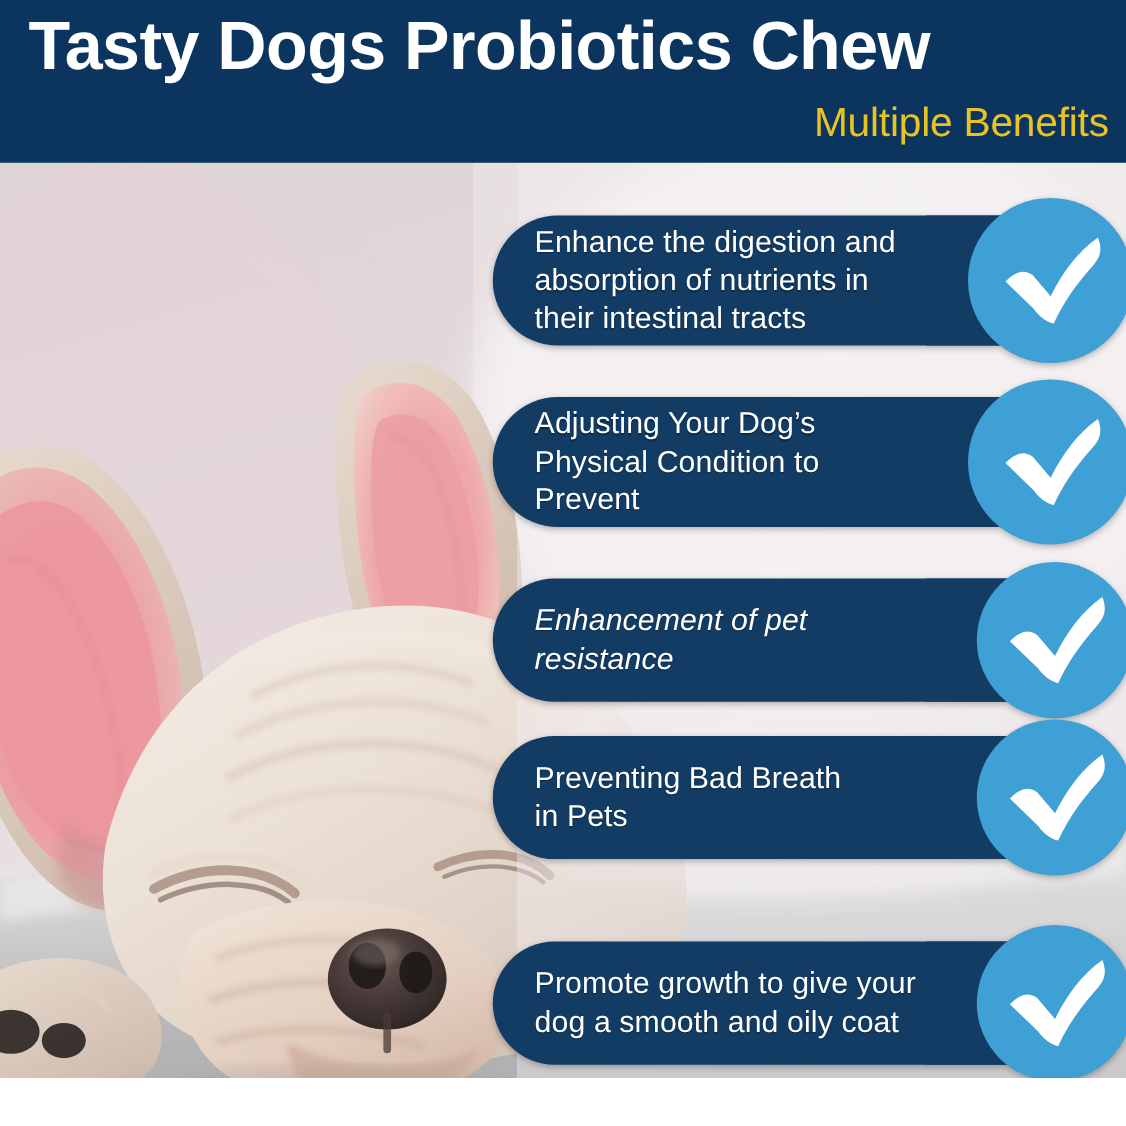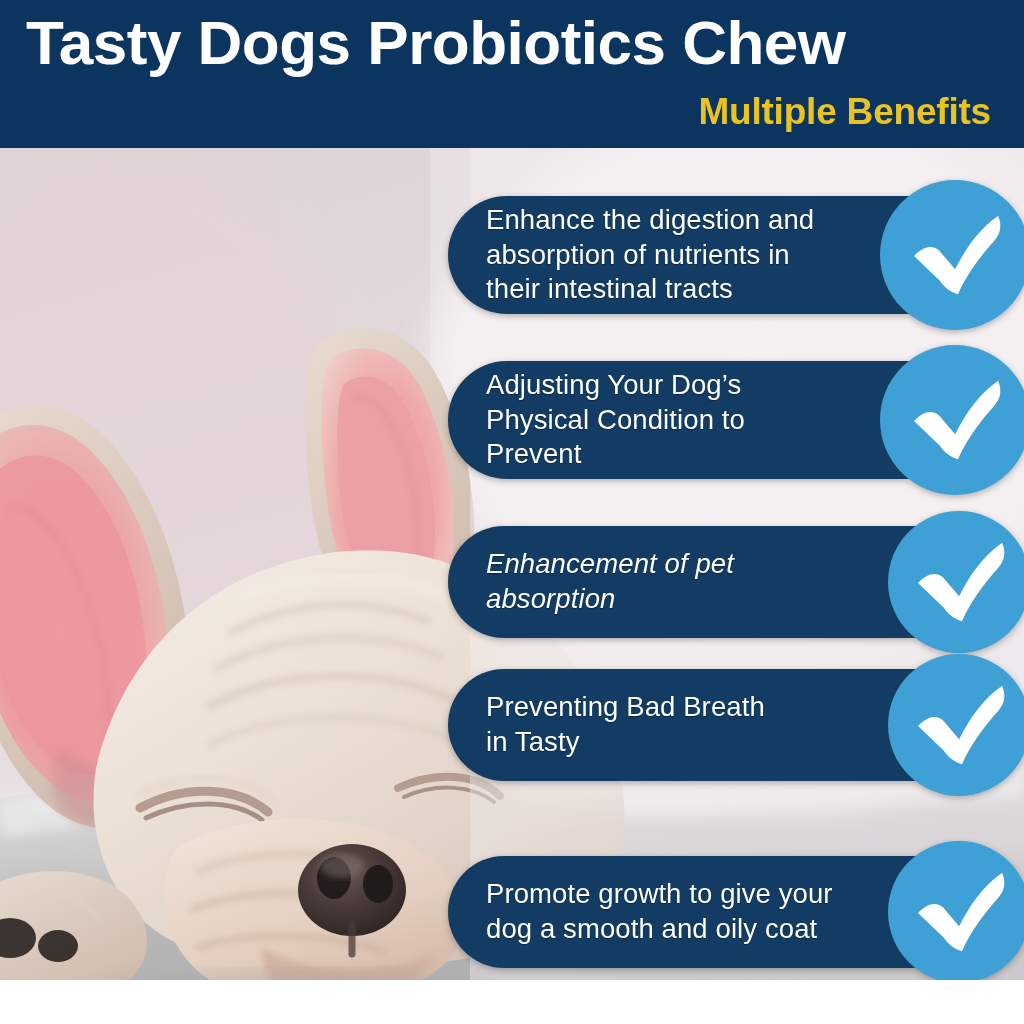--- a/index.html
+++ b/index.html
@@ -39,27 +39,27 @@
     line-height: 82px;
     color: #ffffff;
     font-size: 62px;
     font-weight: 700;
     letter-spacing: -0.5px;
     white-space: nowrap;
     font-family: "Liberation Sans", "DejaVu Sans", sans-serif;
   }
   .header-subtitle {
     position: absolute;
-    right: 33px;
+    right: 16px;
     top: 90px;
     height: 44px;
     line-height: 44px;
     color: #e9c323;
     font-size: 37px;
-    font-weight: 700;
+    font-weight: 400;
     letter-spacing: -0.2px;
     white-space: nowrap;
   }
 
   
   .photo {
     position: absolute;
     left: 0;
     top: 148px;
     width: 1024px;
@@ -370,34 +370,34 @@
 
     <div class="pill" id="pill-2">
       <div class="pill-body"></div>
       <div class="check-badge">
         <svg viewBox="0 0 100 90">
           <path d="M4 46 C 14 36 22 34 30 40 L47 60 C 58 38 72 18 92 4 C 96 14 95 22 88 30 C 70 50 58 68 50 86 C 42 84 36 79 31 72 Z" fill="#ffffff"></path>
         </svg>
       </div>
       <div class="pill-text">
         <span class="line">Enhancement of pet</span>
-        <span class="line">absorption</span>
+        <span class="line">resistance</span>
       </div>
     </div>
 
     <div class="pill" id="pill-3">
       <div class="pill-body"></div>
       <div class="check-badge">
         <svg viewBox="0 0 100 90">
           <path d="M4 46 C 14 36 22 34 30 40 L47 60 C 58 38 72 18 92 4 C 96 14 95 22 88 30 C 70 50 58 68 50 86 C 42 84 36 79 31 72 Z" fill="#ffffff"></path>
         </svg>
       </div>
       <div class="pill-text">
         <span class="line">Preventing Bad Breath</span>
-        <span class="line">in Tasty</span>
+        <span class="line">in Pets</span>
       </div>
     </div>
 
     <div class="pill" id="pill-4">
       <div class="pill-body"></div>
       <div class="check-badge">
         <svg viewBox="0 0 100 90">
           <path d="M4 46 C 14 36 22 34 30 40 L47 60 C 58 38 72 18 92 4 C 96 14 95 22 88 30 C 70 50 58 68 50 86 C 42 84 36 79 31 72 Z" fill="#ffffff"></path>
         </svg>
       </div>

